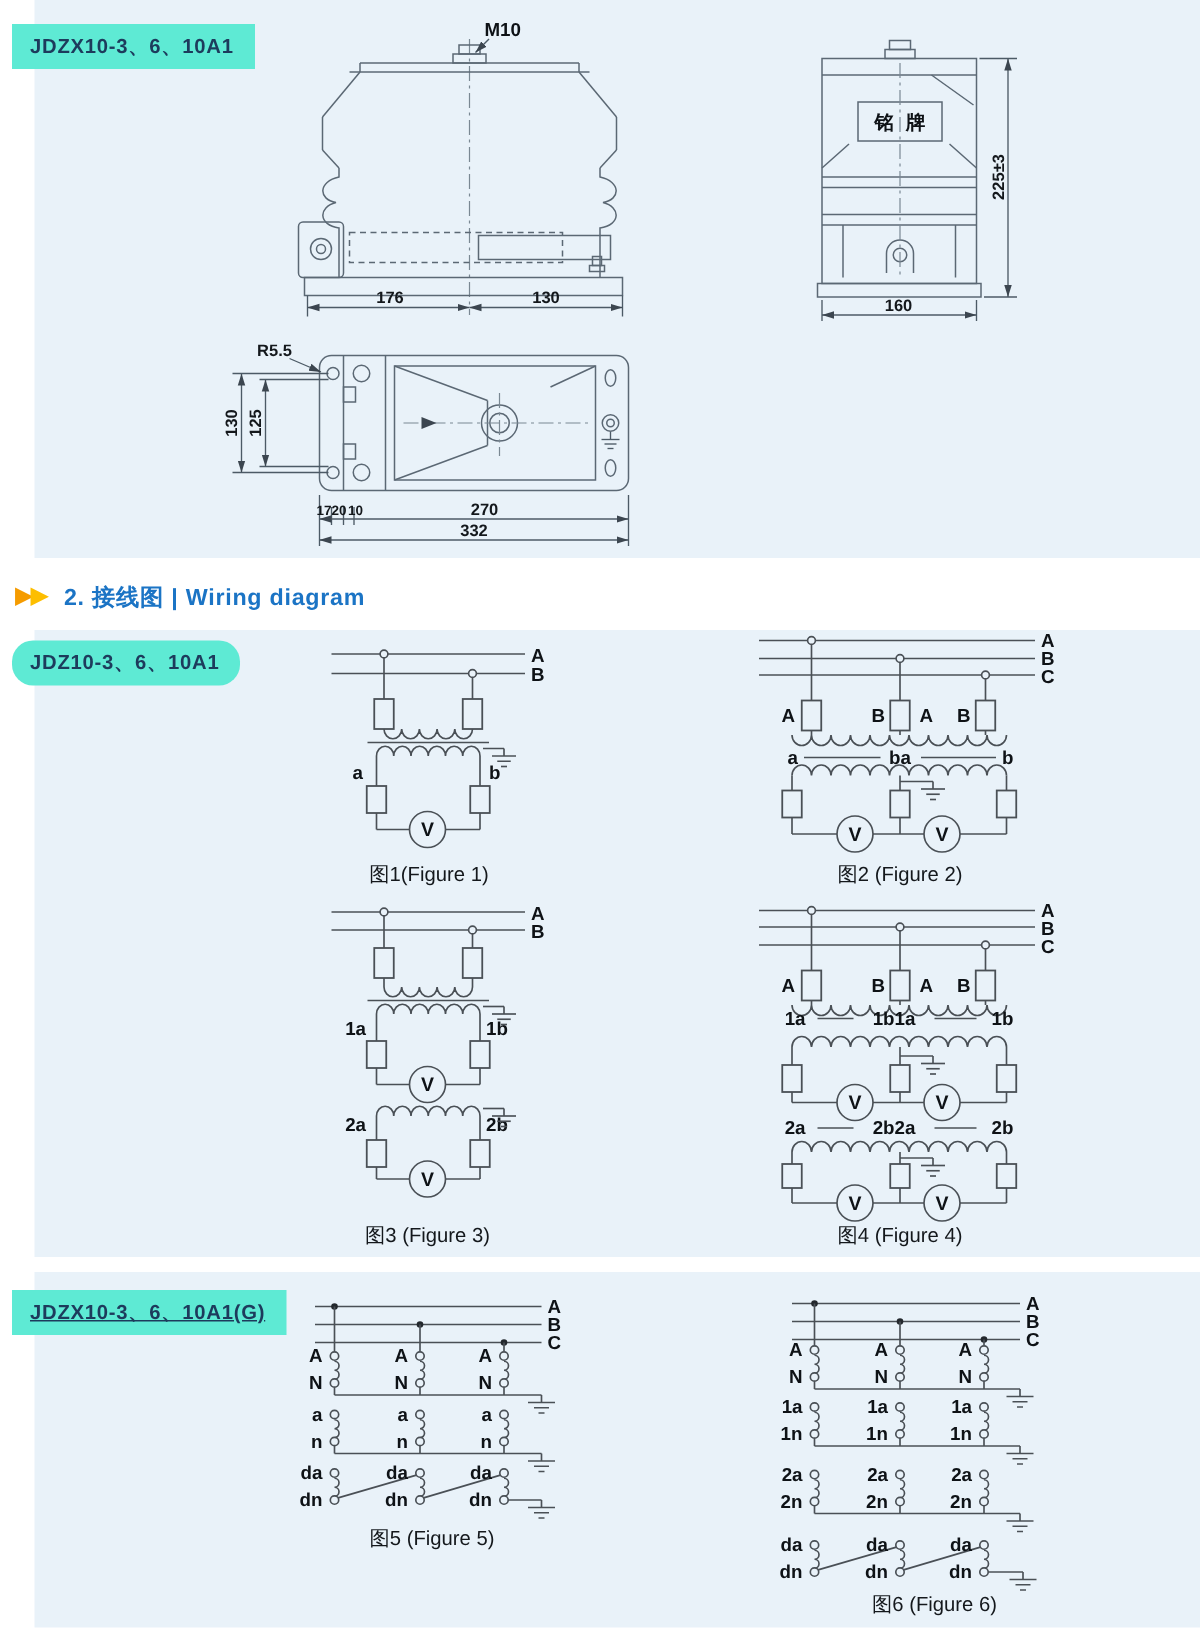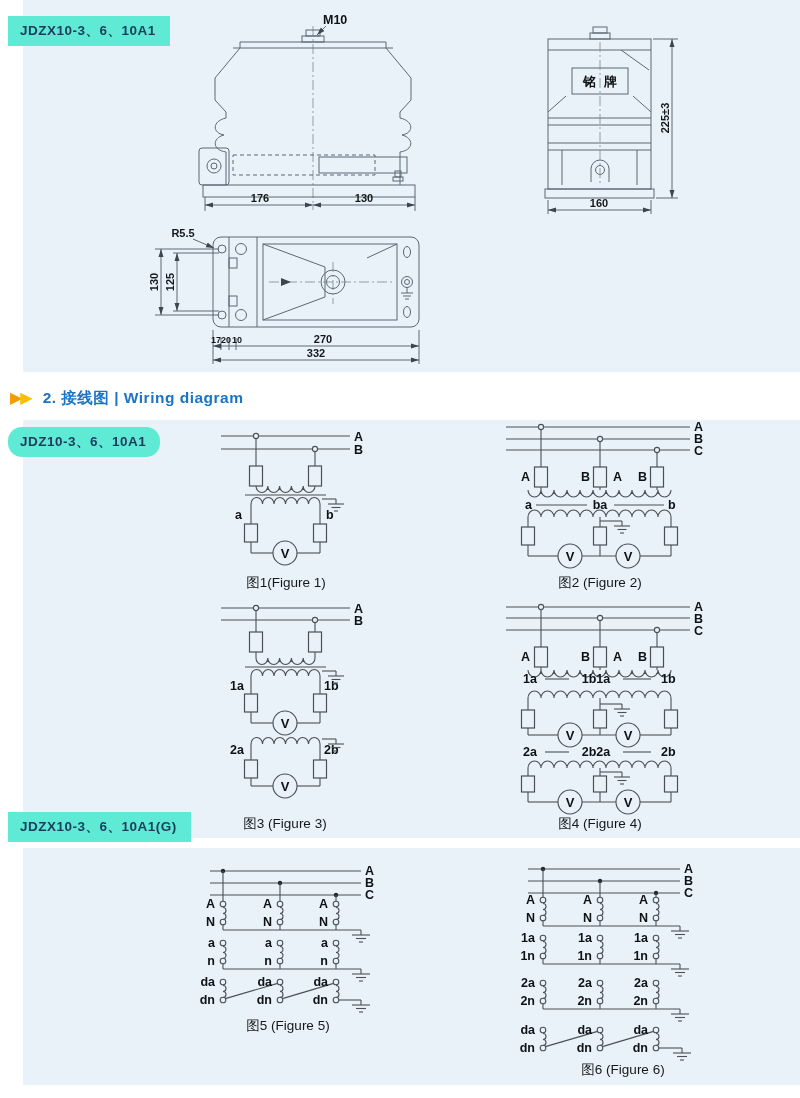--- a/index.html
+++ b/index.html
@@ -6,21 +6,21 @@
   html,body { width:800px; height:1098px; }
   body { background:#ffffff; font-family:"Liberation Sans", sans-serif; position:relative; overflow:hidden; }
   .sec { position:absolute; left:0; width:800px; background:#e9f2f9;margin-left:23px; }
   #sec-outline { top:0; height:372px; }
   #sec-wiring-a { top:420px; height:418px; }
   #sec-wiring-b { top:848px; height:237px; }
   .chip { position:absolute; background:#5eead4; color:#1d3b5c; font-weight:bold;
           font-size:13.5px; padding:6px 14px 6px 12px; letter-spacing:0.5px; z-index:5; }
   #chip-1 { top:16px; left:8px; }
   #chip-2 { top:427px; left:8px;border-radius:14px; }
-  #chip-3 { top:812px; left:8px; }
+  #chip-3 { top:860px; left:8px;text-decoration:underline; }
   #hdr { position:absolute; top:380px; left:0; width:800px; height:36px; background:#fff;
          display:flex; align-items:center; padding-left:10px; }
   .arr { font-size:16px; line-height:1; }
   .a1 { color:#f59b00; }
   .a2 { color:#fdbe00; margin-left:-2px; }
   .hdr-t { color:#1b74c5; font-size:15.5px; font-weight:bold; margin-left:10px; letter-spacing:0.5px; }
   svg { position:absolute; top:0; left:0; }
   svg text { font-family:"Liberation Sans", sans-serif; }
   .ln  { fill:none; stroke:#5b6874; stroke-width:1; }
   .dash{ stroke-dasharray:4 3; }

